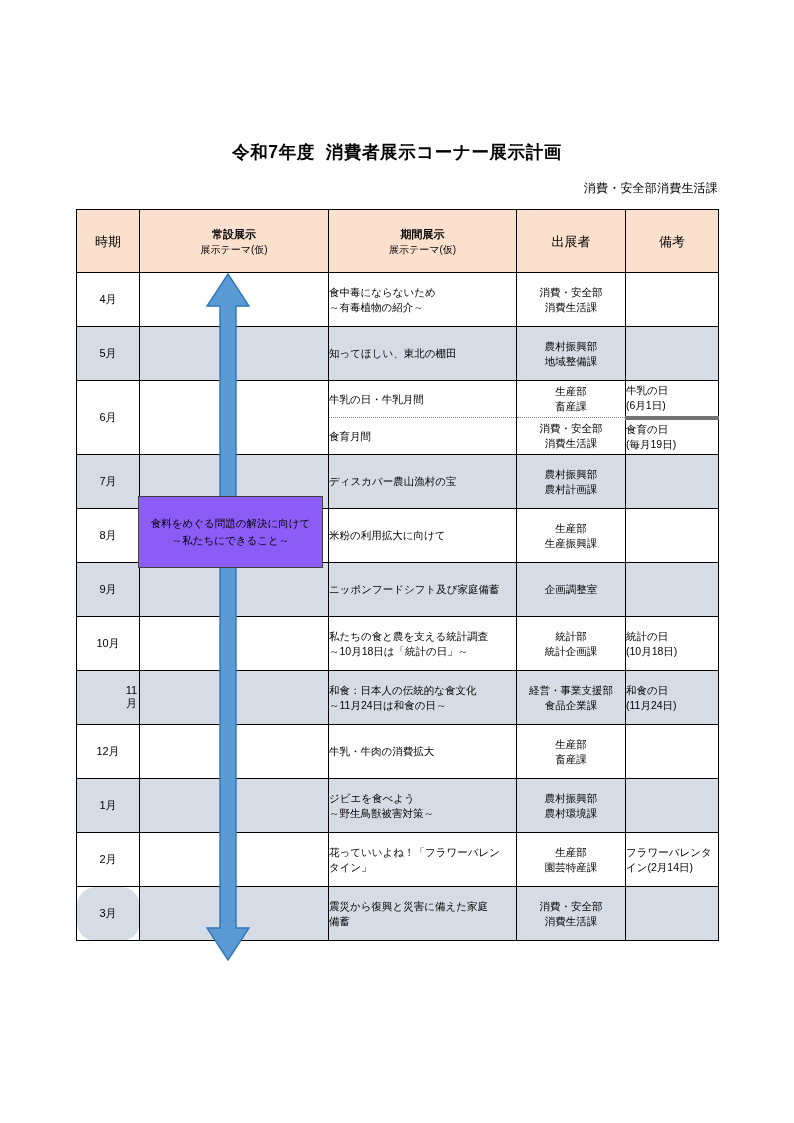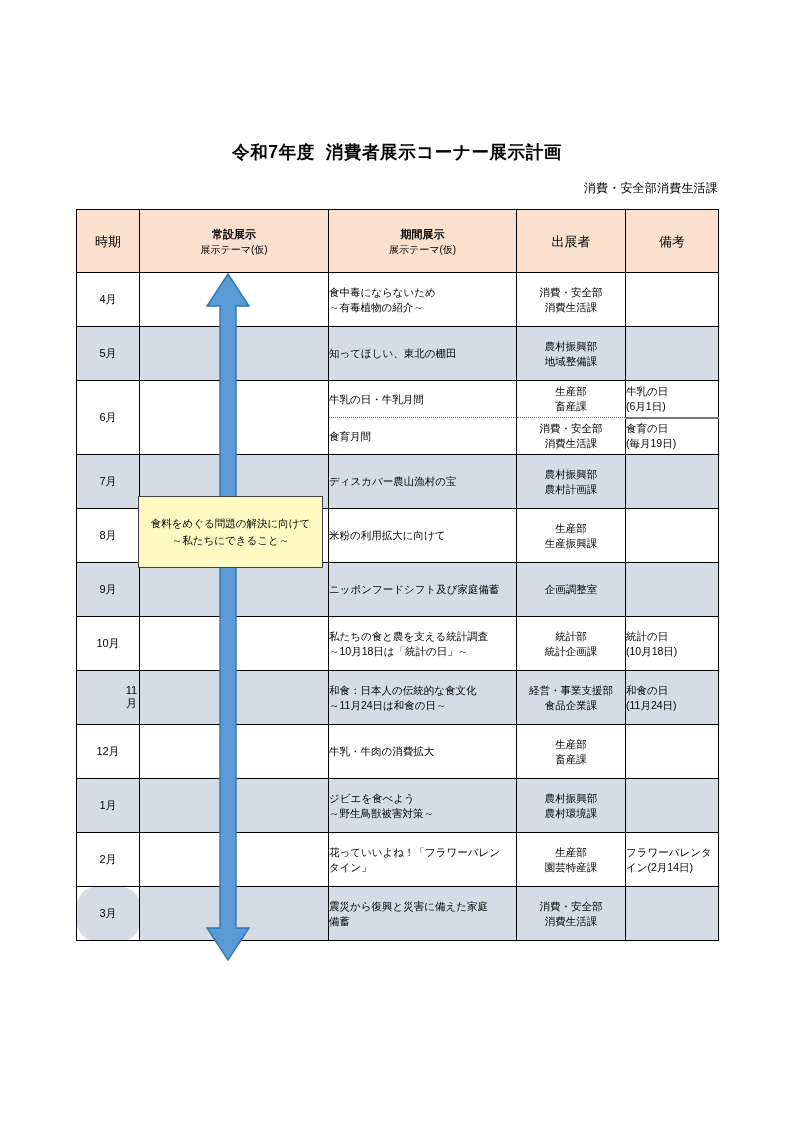--- a/index.html
+++ b/index.html
@@ -120,40 +120,40 @@
     white-space: pre-line;
   }
 
   
   tr.shade td { background: #D6DCE5; }
   tr.plain td { background: #ffffff; }
 
   
   td.split-top    { border-bottom: 1px dotted #7f7f7f; }
   td.split-bottom { border-top: 1px dotted #7f7f7f; }
-  td.split-solid-top { border-top: 2px solid #737373; }
+  td.split-solid-top { border-top: 4px solid #737373; }
 
   
   .arrow-layer {
     position: absolute;
     left: 204px;
     top: 272px;
     width: 48px;
     height: 690px;
     pointer-events: none;
   }
 
   
   .theme-box {
     position: absolute;
     left: 138px;
     top: 496px;
     width: 183px;
     height: 70px;
-    background: #fef9c3;
+    background: #8b5cf6;
     border: 1px solid #404040;
     display: flex;
     flex-direction: column;
     align-items: center;
     justify-content: center;
     font-size: 10.5px;
     line-height: 17px;
     text-align: center;
     white-space: pre-line;
   }

